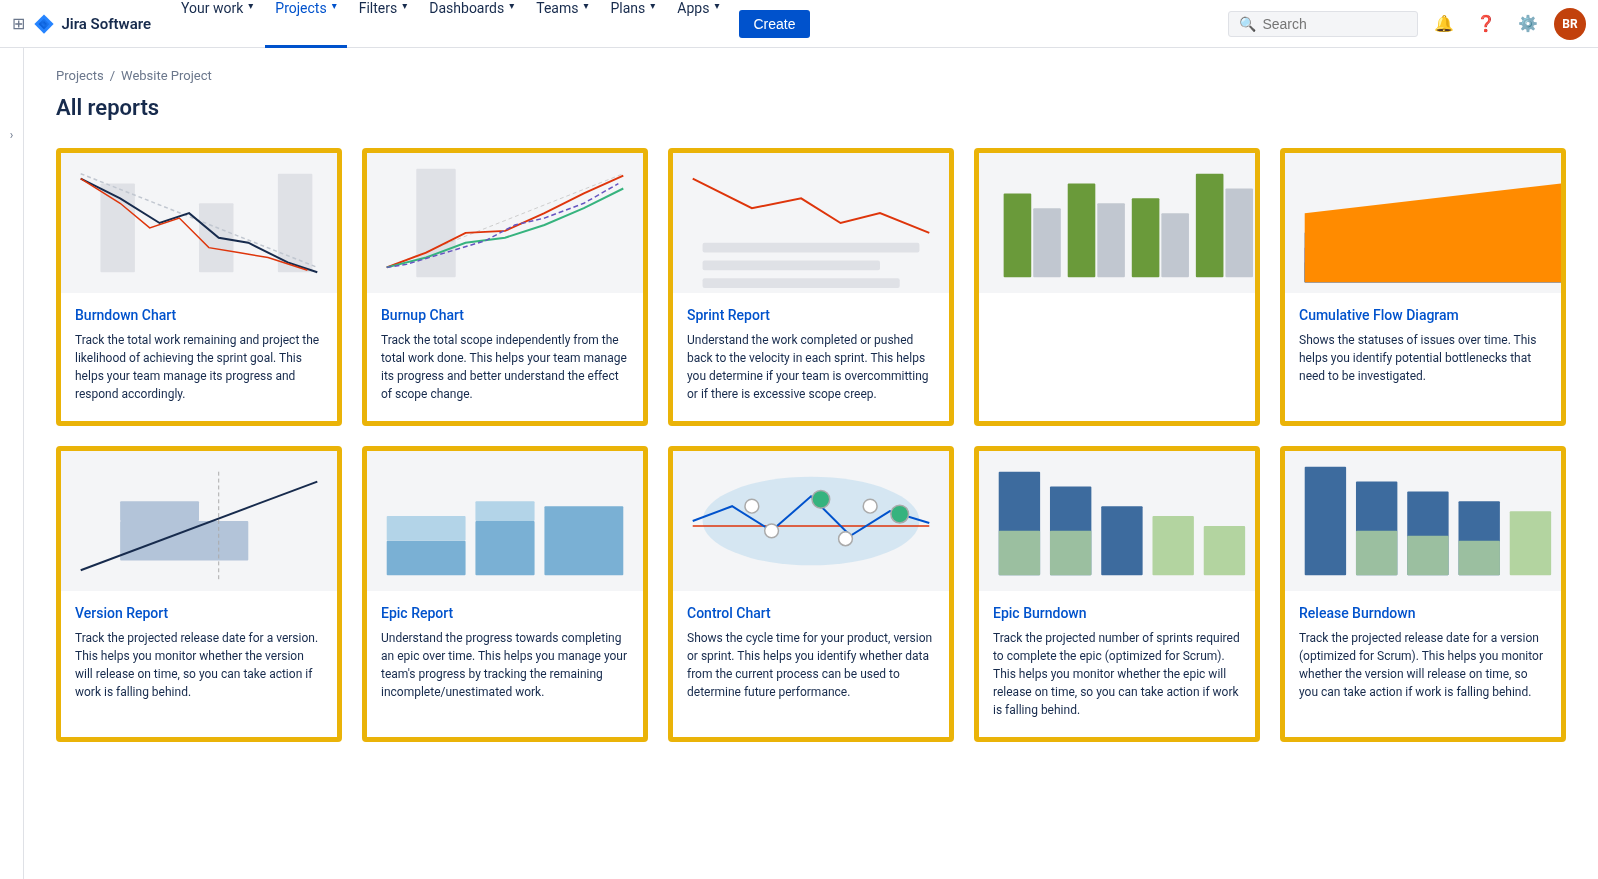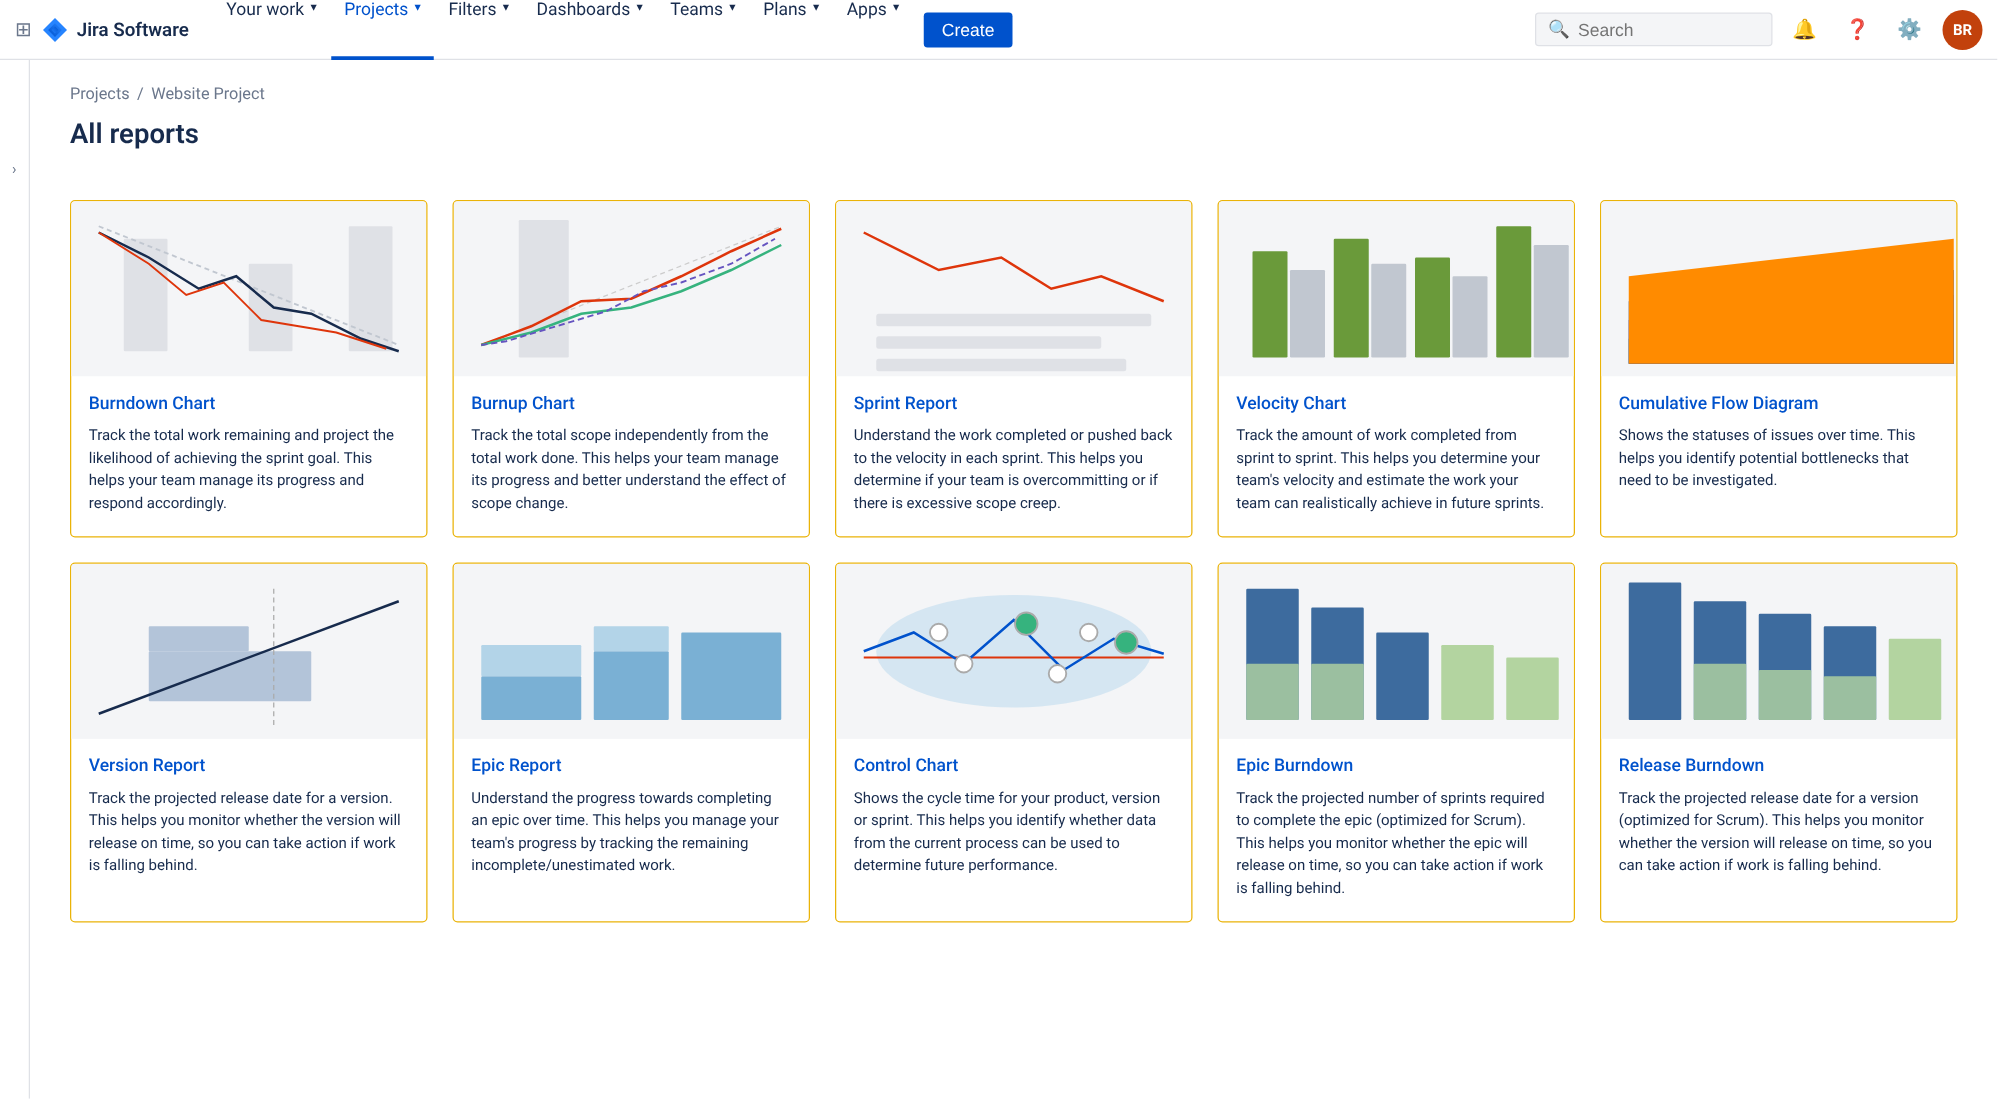--- a/index.html
+++ b/index.html
@@ -46,26 +46,26 @@
       border-right: 1px solid #dfe1e6; display: flex; align-items: flex-start;
       padding-top: 80px; justify-content: center; cursor: pointer;
     }
     .sidebar-toggle-btn { color: #6b778c; font-size: 12px; }
 
     
     .main { flex: 1; padding: 20px 32px 40px; }
     .breadcrumb { display: flex; align-items: center; gap: 6px; font-size: 13px; color: #6b778c; margin-bottom: 12px; }
     .breadcrumb a { color: #6b778c; text-decoration: none; }
     .breadcrumb-sep { color: #6b778c; }
-    .page-title { font-size: 22px; font-weight: 600; color: #172b4d; margin-bottom: 40px; }
+    .page-title { font-size: 22px; font-weight: 600; color: #172b4d; margin-bottom: 28px; }
 
     
     .reports-grid { display: grid; grid-template-columns: repeat(5, 1fr); gap: 20px; }
     .report-card {
-      border: 1px solid #eab308; border-radius: 4px; overflow: hidden;
+      border: 5px solid #eab308; border-radius: 4px; overflow: hidden;
       cursor: pointer; transition: box-shadow 0.15s;
     }
     .card-image { height: 140px; background: #f4f5f7; overflow: hidden; position: relative; }
     .card-image svg { width: 100%; height: 100%; }
     .card-body { padding: 14px 14px 18px; }
     .card-title { color: #0052cc; font-size: 14px; font-weight: 500; margin-bottom: 8px; }
     .card-desc { font-size: 12px; color: #172b4d; line-height: 1.5; }
   </style>
 </head>
 <body>
@@ -193,24 +193,20 @@
         <rect x="0" y="0" width="280" height="140" fill="#f4f5f7"></rect>
         <rect x="25" y="40" width="28" height="85" fill="#6a9a3a" rx="1"></rect>
         <rect x="55" y="55" width="28" height="70" fill="#c1c7d0" rx="1"></rect>
         <rect x="90" y="30" width="28" height="95" fill="#6a9a3a" rx="1"></rect>
         <rect x="120" y="50" width="28" height="75" fill="#c1c7d0" rx="1"></rect>
         <rect x="155" y="45" width="28" height="80" fill="#6a9a3a" rx="1"></rect>
         <rect x="185" y="60" width="28" height="65" fill="#c1c7d0" rx="1"></rect>
         <rect x="220" y="20" width="28" height="105" fill="#6a9a3a" rx="1"></rect>
         <rect x="250" y="35" width="28" height="90" fill="#c1c7d0" rx="1"></rect>
       </svg></div>
-          <div class="card-body">
-            <div class="card-title">Velocity Chart</div>
-            <div class="card-desc">Track the amount of work completed from sprint to sprint. This helps you determine your team's velocity and estimate the work your team can realistically achieve in future sprints.</div>
-          </div>
         </div>
         <div class="report-card">
           <div class="card-image"><svg viewBox="0 0 280 140" xmlns="http://www.w3.org/2000/svg">
         <rect x="0" y="0" width="280" height="140" fill="#f4f5f7"></rect>
         <polygon points="20,130 280,130 280,90 20,110" fill="#6a9a3a"></polygon>
         <polygon points="20,130 280,130 280,75 20,95" fill="#6554c0"></polygon>
         <polygon points="20,130 280,130 280,55 20,80" fill="#0052cc"></polygon>
         <polygon points="20,130 280,130 280,30 20,60" fill="#ff8b00"></polygon>
       </svg></div>
           <div class="card-body">

